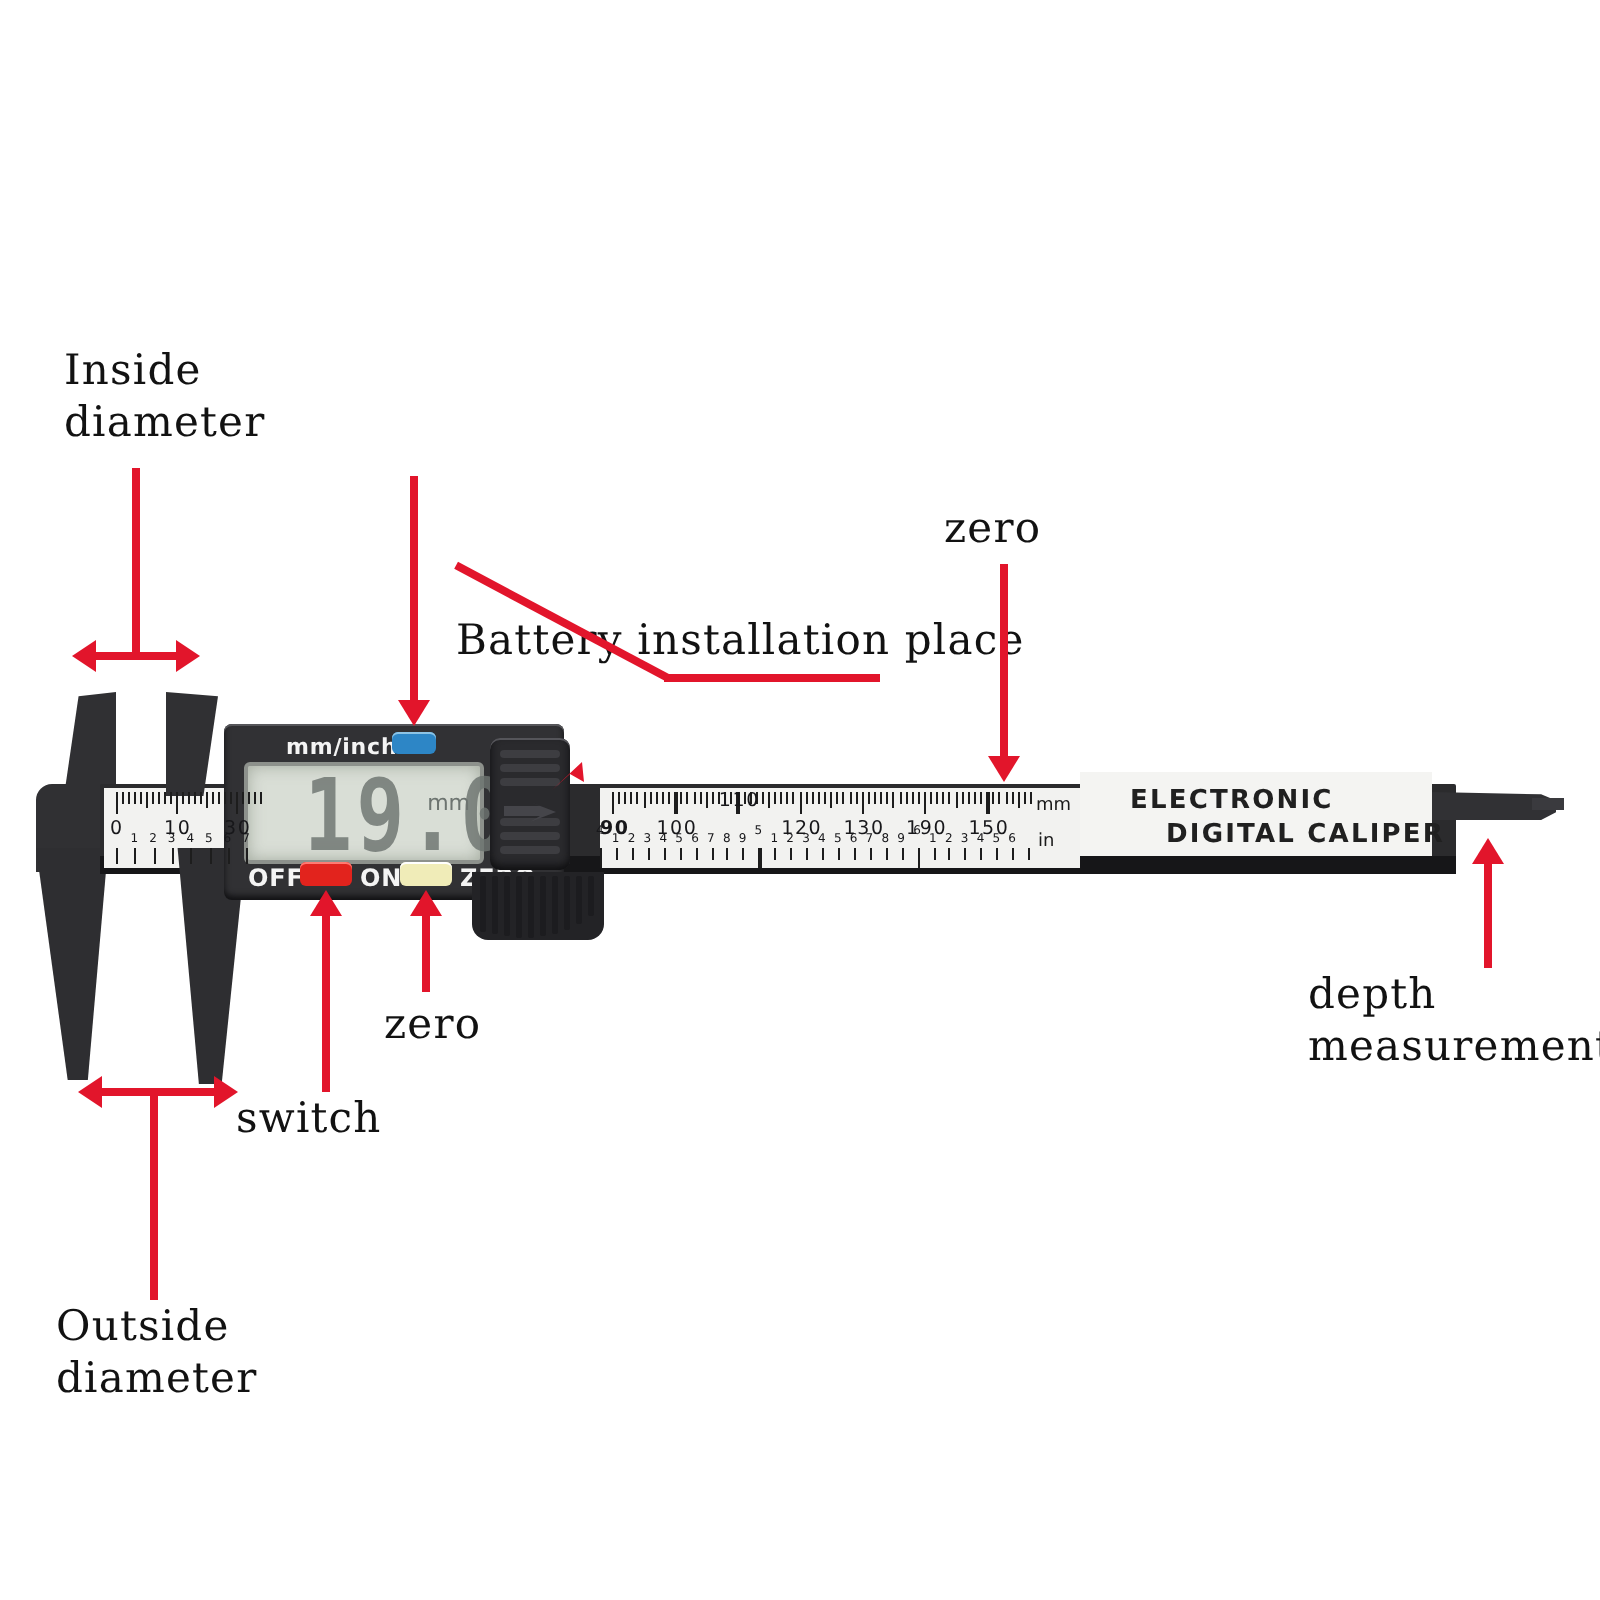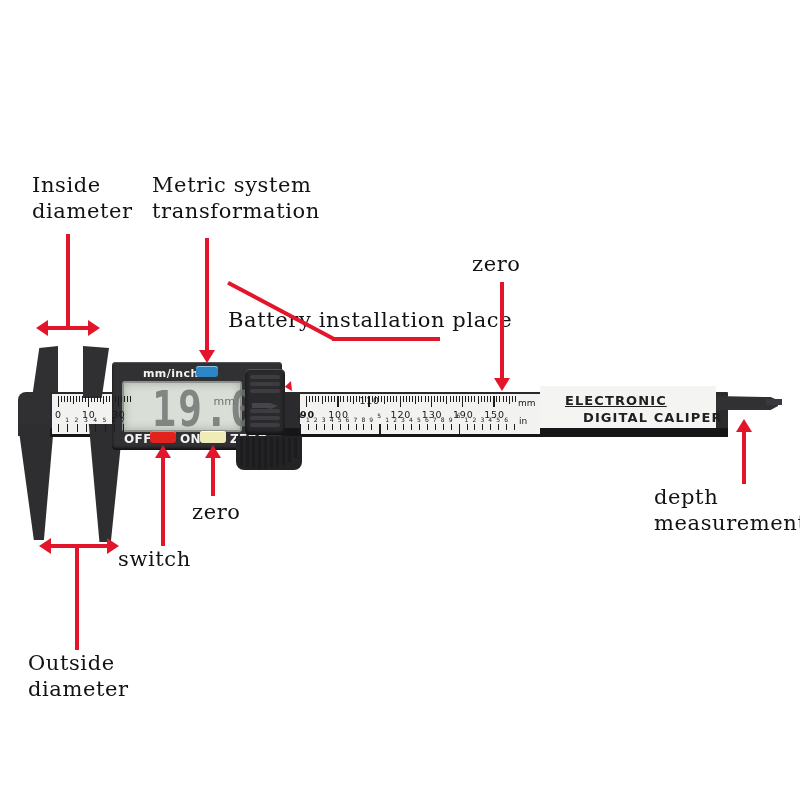--- a/index.html
+++ b/index.html
@@ -310,33 +310,31 @@
         <div class="num sm" style="left: 83.9px; top: 416px;">3</div>
         <div class="num sm" style="left: 93.2px; top: 416px;">4</div>
         <div class="num sm" style="left: 102.5px; top: 416px;">5</div>
         <div class="num sm" style="left: 111.8px; top: 416px;">6</div>
         <div class="num sm" style="left: 121.1px; top: 416px;">7</div>
       </div>
 
     <div class="unitlbl" style="left:518px;top:398px;">mm</div>
     <div class="unitlbl" style="left:519px;top:416px;">in</div>
 
-    <div class="brand" style="left:565px;top:393px;text-decoration:underline;">ELECTRONIC</div>
+    <div class="brand" style="left:565px;top:393px;">ELECTRONIC</div>
     <div class="brand" style="left:583px;top:410px;">DIGITAL CALIPER</div>
   </div>
 
   <div class="lbl" style="left:32px;top:172px;">Inside
 diameter</div>
   <div class="vline" style="left:66px;top:234px;height:92px;"></div>
   <div class="hline" style="left:46px;top:326px;width:44px;"></div>
   <div class="arrow-lf" style="left:36px;top:320px;"></div>
   <div class="arrow-rt" style="left:88px;top:320px;"></div>
 
-  <div class="lbl" style="left:152px;top:172px;">Metric system
-transformation</div>
   <div class="vline" style="left:205px;top:238px;height:112px;"></div>
   <div class="arrow-dn" style="left:199px;top:350px;"></div>
 
   <div class="lbl" style="left:228px;top:307px;">Battery installation place</div>
   <div class="hline" style="left:332px;top:337px;width:108px;"></div>
   <div class="diag" style="left:334px;top:337px;width:120px;transform:rotate(208deg);"></div>
   <div style="position:absolute;left:276px;top:381px;width:20px;height:20px;">
     <svg width="20" height="20" viewBox="0 0 20 20">
       <path d="M0 14 L15 0 L16 10 L9 6 Z" fill="#e2152b"></path>
     </svg>

